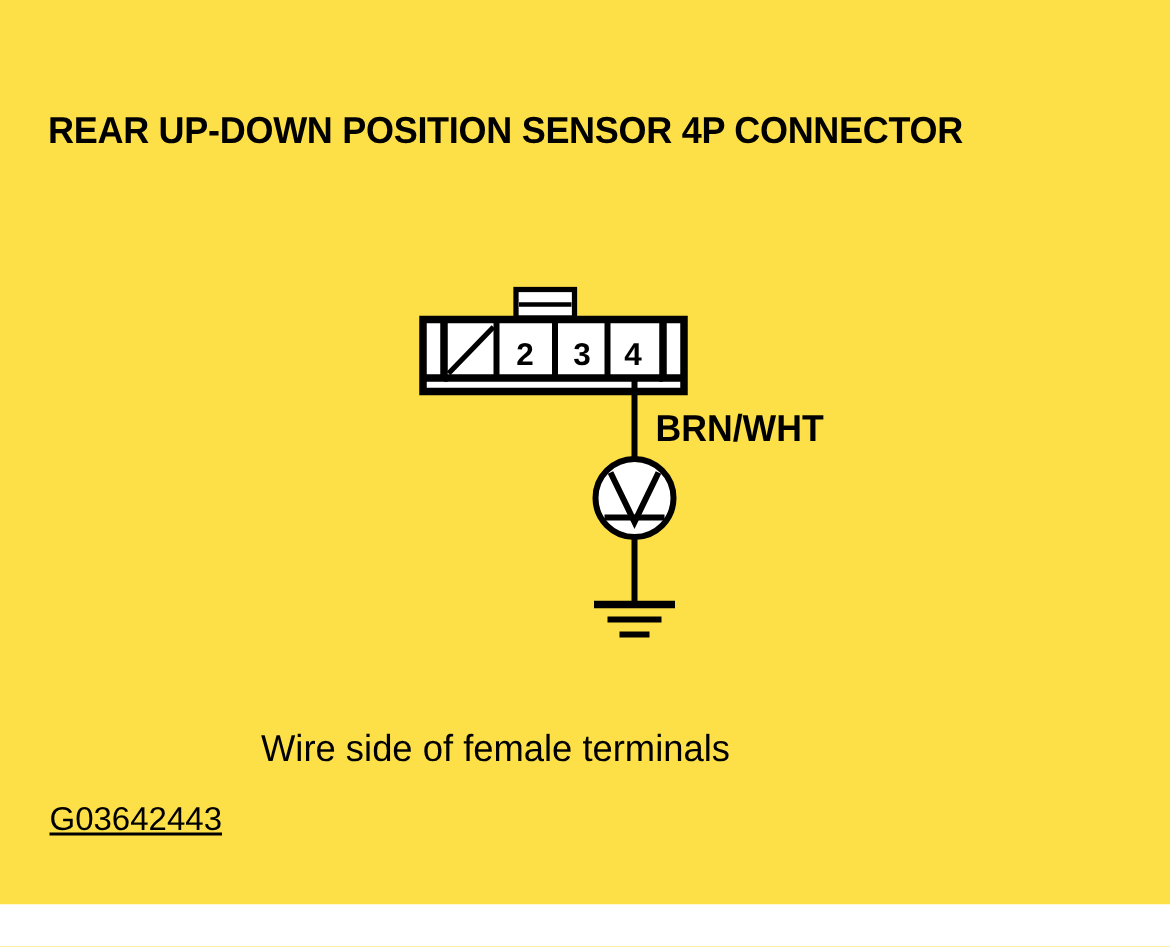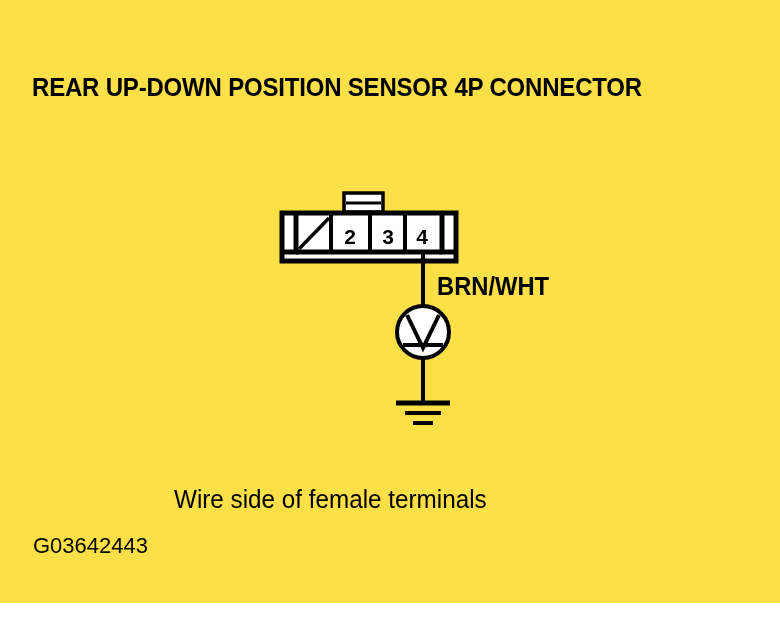--- a/index.html
+++ b/index.html
@@ -79,20 +79,21 @@
   }
 
   
   #fig-code {
     position: absolute;
     left: 33px;
     top: 533px;
     font-size: 22px;
     font-weight: normal;
     white-space: nowrap;
+    text-decoration: underline;
   }
 </style>
 </head>
 <body>
 
 <div id="page">
 
   <div id="title">REAR UP-DOWN POSITION SENSOR 4P CONNECTOR</div>
 
   <svg id="diagram" viewBox="0 0 780 631">

